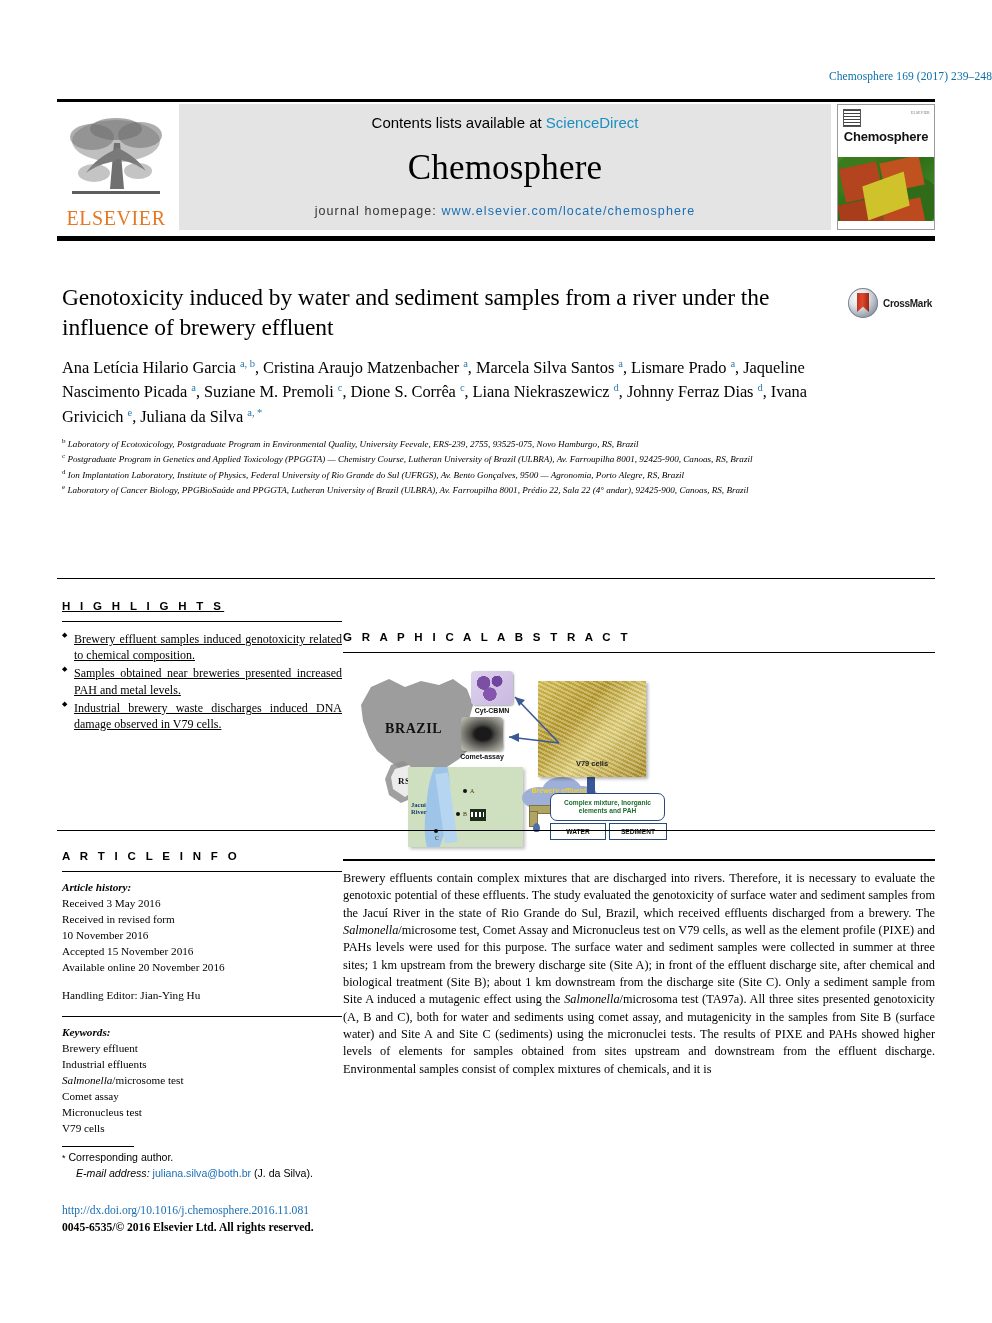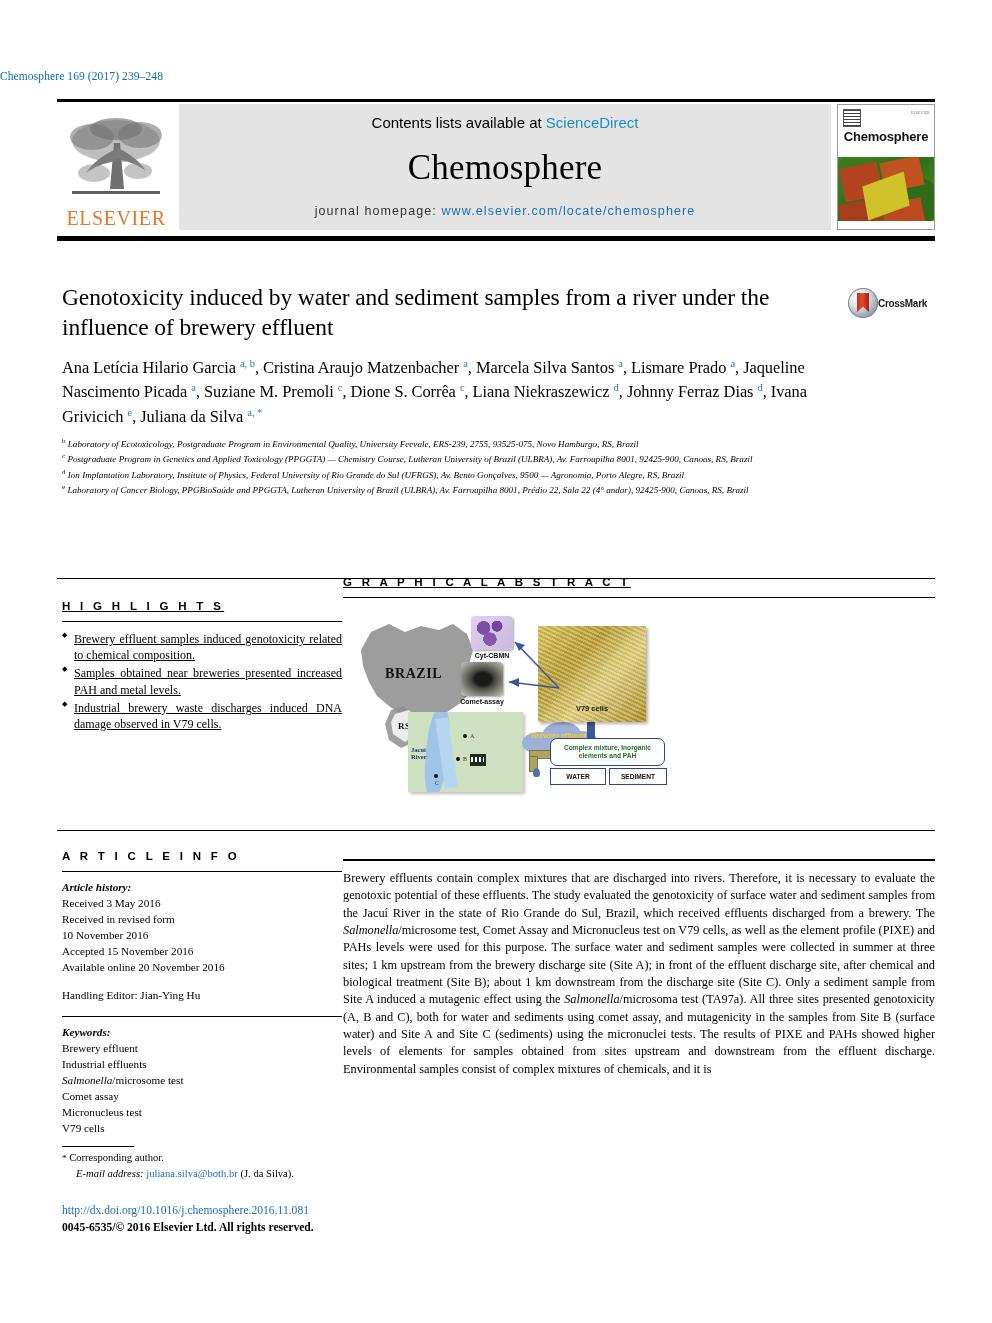--- a/index.html
+++ b/index.html
@@ -18,22 +18,22 @@
     background: #fff;
     overflow: hidden;
     box-sizing: border-box;
   }
 
   
   .top-citation {
     position: absolute;
     top: 70px;
     left: 0;
-    width: 826px;
-    text-align: left;
+    width: 992px;
+    text-align: right;
     font-size: 11.5px;
     color: #0a6ea8;
     letter-spacing: 0.1px;
   }
 
   
   .header-band {
     position: absolute;
     top: 99px;
     left: 57px;
@@ -188,20 +188,21 @@
   .authors sup { color: #2a7ab0; font-size: 10.5px; }
 
   .crossmark {
     position: absolute;
     top: 286px;
     left: 848px;
     width: 100px;
     height: 34px;
     display: flex;
     align-items: center;
+    gap: 5px;
   }
   .cm-badge {
     width: 30px; height: 30px; border-radius: 50%;
     background: radial-gradient(circle at 35% 30%, #ffffff 0%, #dfe3e8 35%, #8f9aa6 75%, #5d6874 100%);
     position: relative;
     box-shadow: inset 0 0 0 1px #7b868f;
   }
   .cm-badge::after {
     content:"";
     position:absolute; left:9px; top:5px; width:12px; height:19px;
@@ -402,21 +403,21 @@
     text-align: justify;
   }
   .abstract-body i { font-style: italic; }
 
   
   .foot-rule {
     position:absolute; left:62px; top:1146px; width:72px; height:1px; background:#000;
   }
   .foot {
     position:absolute; left:62px; top:1150px; width:430px;
-    font-family:Liberation Serif, serif;
+    font-family:Liberation Sans, sans-serif;
     font-size:10.6px;
     line-height:1.5;
   }
   .foot .star { font-size:9px; }
   .foot .eml-label { font-style:italic; }
   .link { color:#1a6fb5; }
   .doi-block {
     position:absolute; left:62px; top:1203px;
     font-family:"Liberation Serif", serif;
     font-size:11.6px;
@@ -506,21 +507,21 @@
   <div class="col-left" style="top:600px;text-decoration:underline;">
     <div class="sec-head">H I G H L I G H T S</div>
     <div class="thin-rule" style="margin:9px 0 9px 0;"></div>
     <ul class="hl-list">
       <li>Brewery effluent samples induced genotoxicity related to chemical composition.</li>
       <li>Samples obtained near breweries presented increased PAH and metal levels.</li>
       <li>Industrial brewery waste discharges induced DNA damage observed in V79 cells.</li>
     </ul>
   </div>
 
-  <div class="col-right" style="top:576px;text-decoration:underline;">
+  <div class="col-right" style="top:631px;">
     <div class="sec-head">G R A P H I C A L   A B S T R A C T</div>
     <div class="thin-rule" style="margin:9px 0 0 0;"></div>
 
     <div class="ga-fig">
 
       <svg class="brazil-map" viewBox="0 0 175 150">
         <path d="M28 18 L46 10 L62 18 L78 12 L96 16 L110 10 L124 20 L130 36 L126 50
                  L132 62 L128 78 L116 90 L104 98 L92 104 L80 100 L70 106 L58 100
                  L46 92 L34 82 L26 68 L20 52 L18 36 Z" fill="#9d9d9d"></path>
         <path d="M48 96 L60 92 L72 100 L78 114 L72 128 L58 134 L46 126 L42 110 Z" fill="#8f8f8f" opacity="0.85"></path>

